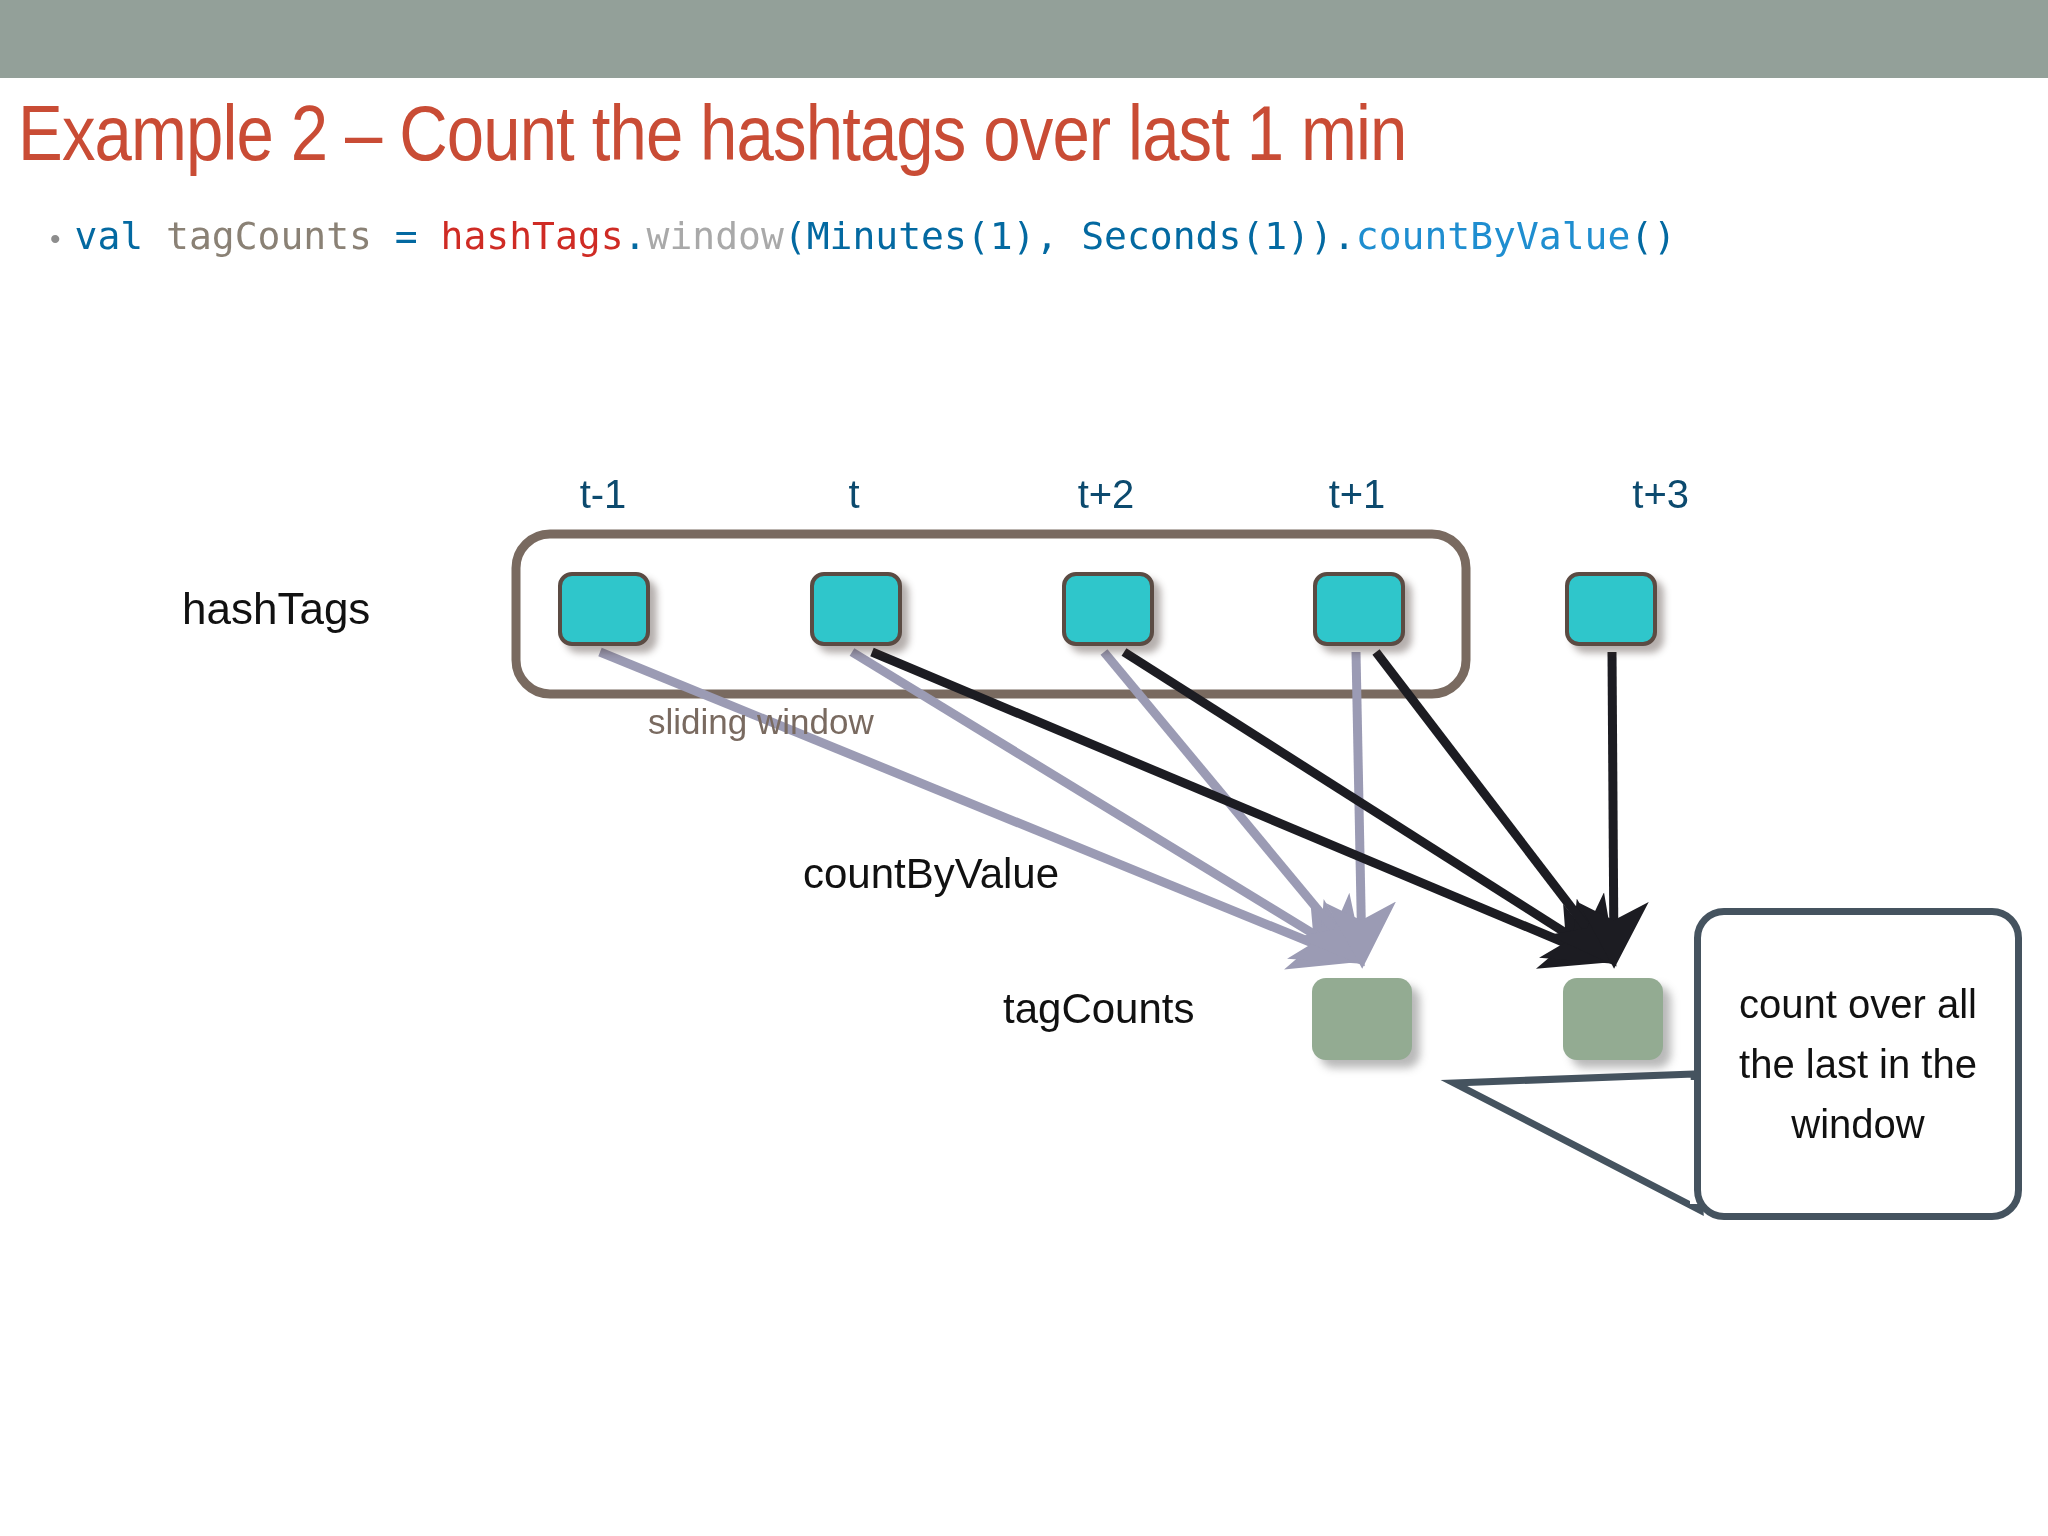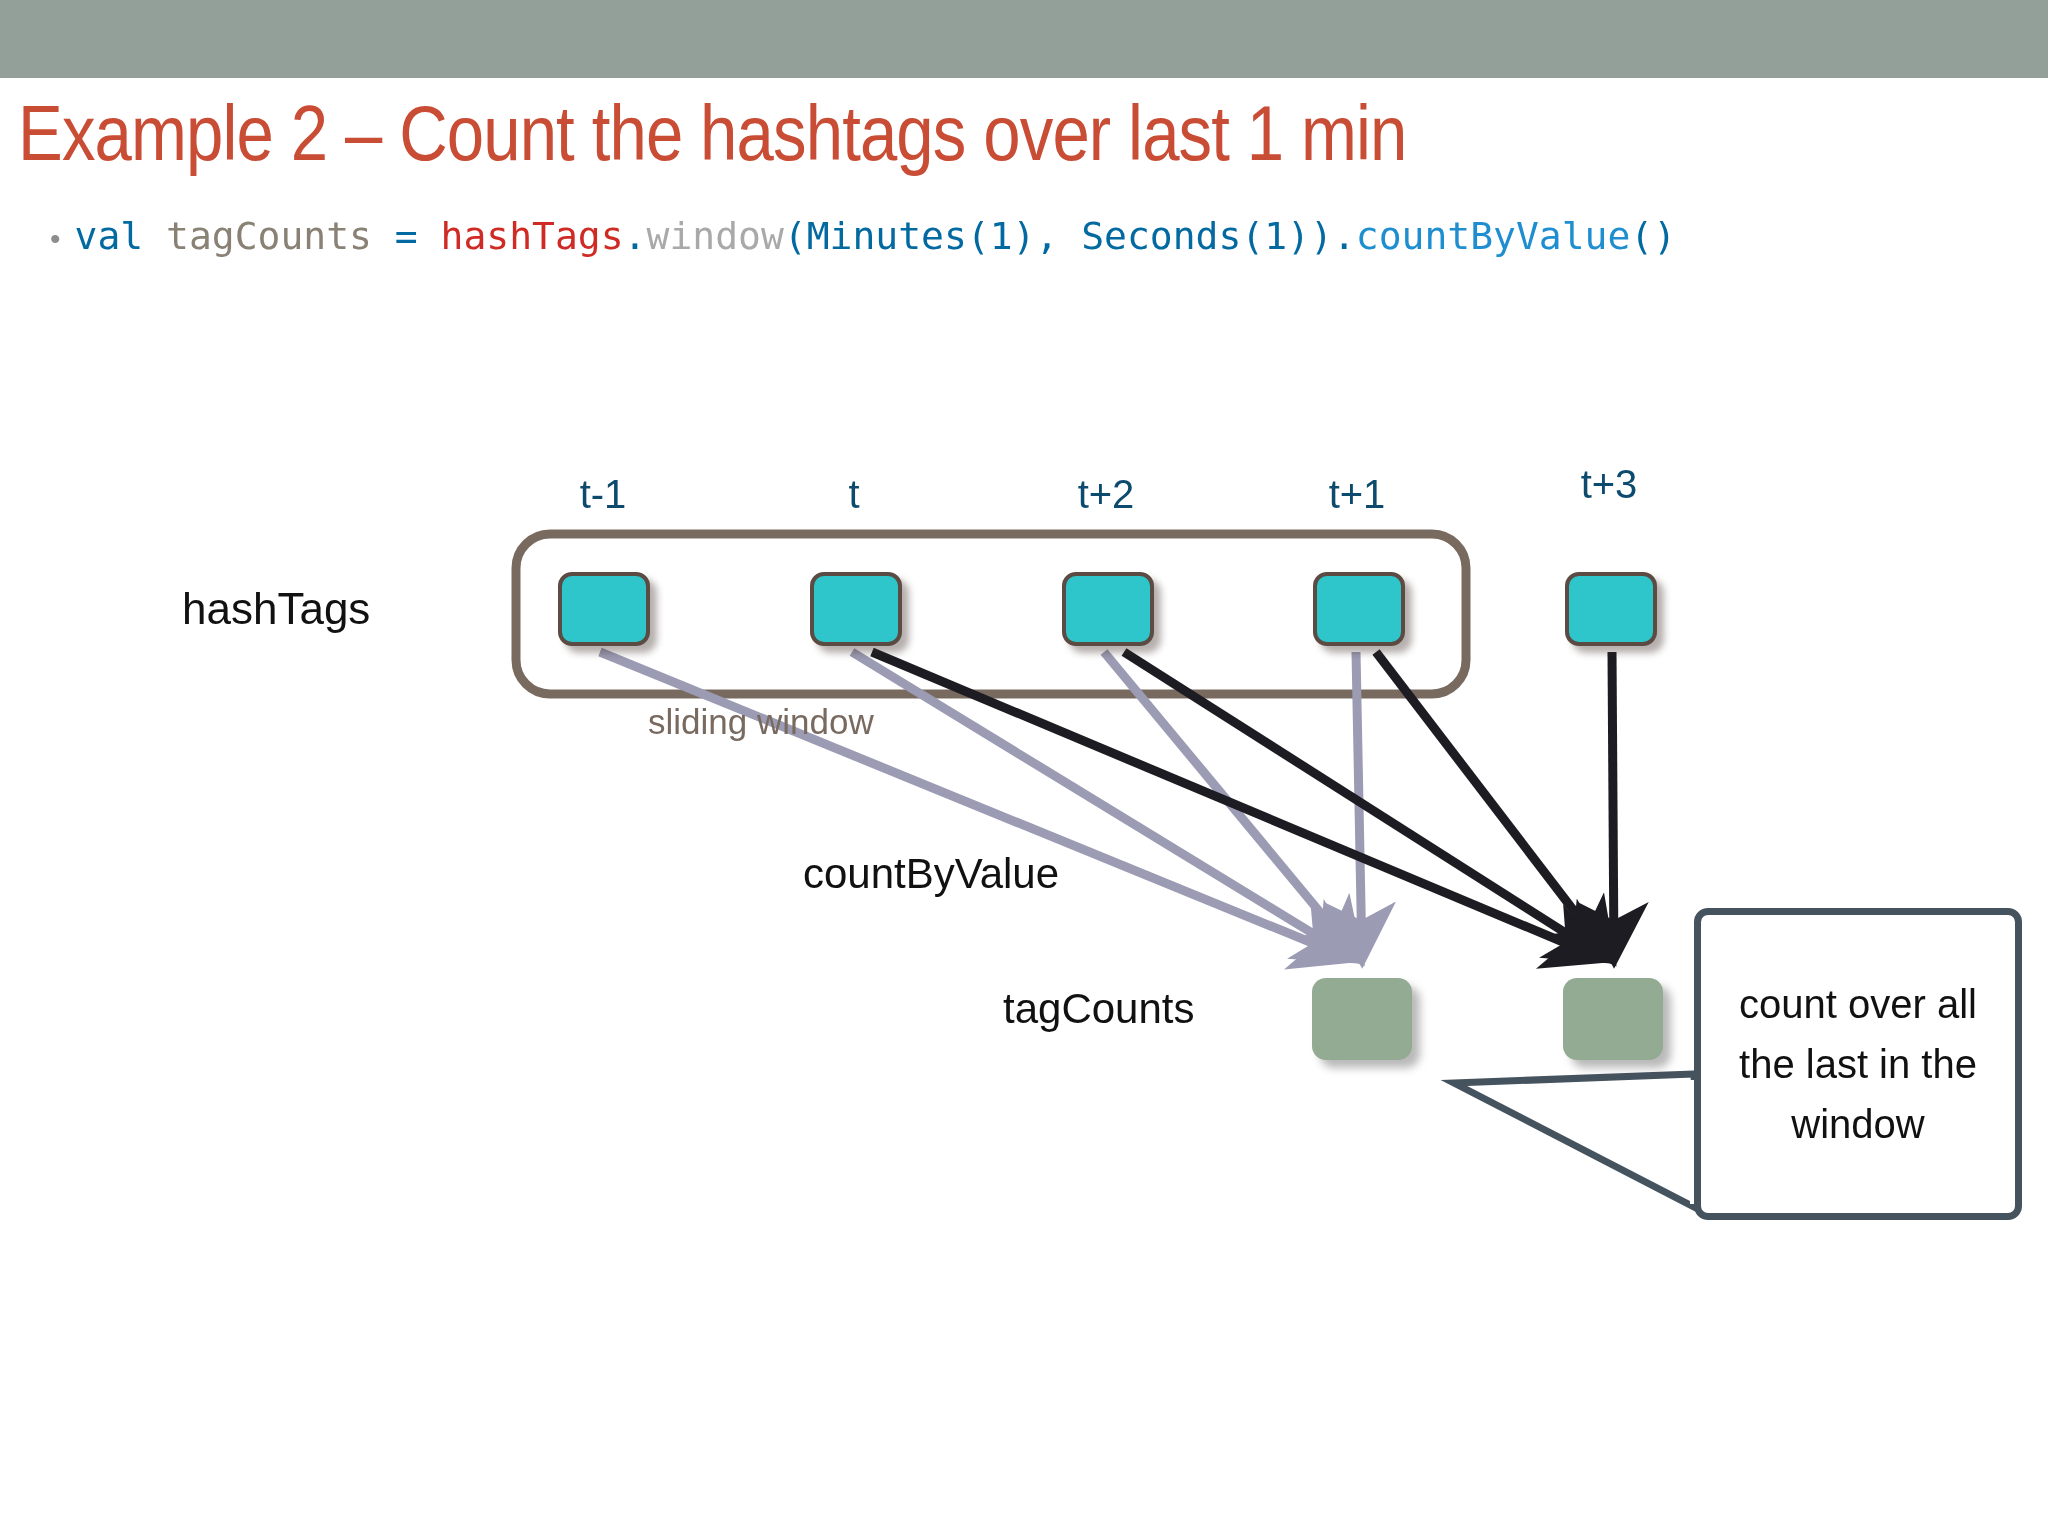--- a/index.html
+++ b/index.html
@@ -135,21 +135,21 @@
   .lbl-tagcounts { left: 1003px; top: 985px; font-size: 42px; }
 
   
   .callout {
     position: absolute;
     left: 1694px;
     top: 908px;
     width: 328px;
     height: 312px;
     border: 7px solid #45535f;
-    border-radius: 14px;
+    border-radius: 30px;
     background: #ffffff;
     box-sizing: border-box;
     display: flex;
     align-items: center;
     justify-content: center;
   }
   .callout-text {
     font-family: "Liberation Sans", sans-serif;
     font-size: 40px;
     line-height: 60px;
@@ -168,21 +168,21 @@
   <div class="title">Example 2 – Count the hashtags over last 1 min</div>
 
   <div class="code-line">
     <span class="bullet">•</span><span class="tok-dark">val </span><span class="tok-gray">tagCounts </span><span class="tok-dark">= </span><span class="tok-red">hashTags</span><span class="tok-dark">.</span><span class="tok-win">window</span><span class="tok-dark">(Minutes(1), Seconds(1))</span><span class="tok-dark">.</span><span class="tok-blue">countByValue</span><span class="tok-dark">()</span>
   </div>
 
   <div class="tick" style="left:523px; top:470px;">t-1</div>
   <div class="tick" style="left:774px; top:470px;">t</div>
   <div class="tick" style="left:1026px; top:470px;">t+2</div>
   <div class="tick" style="left:1277px; top:470px;">t+1</div>
-  <div class="tick" style="left:1529px; top:460px;">t+3</div>
+  <div class="tick" style="left:1529px; top:470px;text-align:right;">t+3</div>
 
   <div class="diagram">
     <svg width="2048" height="1536" viewBox="0 0 2048 1536" xmlns="http://www.w3.org/2000/svg">
       <defs>
         <marker id="ah-gray" markerWidth="9" markerHeight="9" refX="6.2" refY="4.5" orient="auto" markerUnits="strokeWidth">
           <path d="M0,0.6 L7.4,4.5 L0,8.4 L2.0,4.5 Z" fill="#9b9bb4"></path>
         </marker>
         <marker id="ah-black" markerWidth="9" markerHeight="9" refX="6.2" refY="4.5" orient="auto" markerUnits="strokeWidth">
           <path d="M0,0.6 L7.4,4.5 L0,8.4 L2.0,4.5 Z" fill="#1c1c22"></path>
         </marker>

